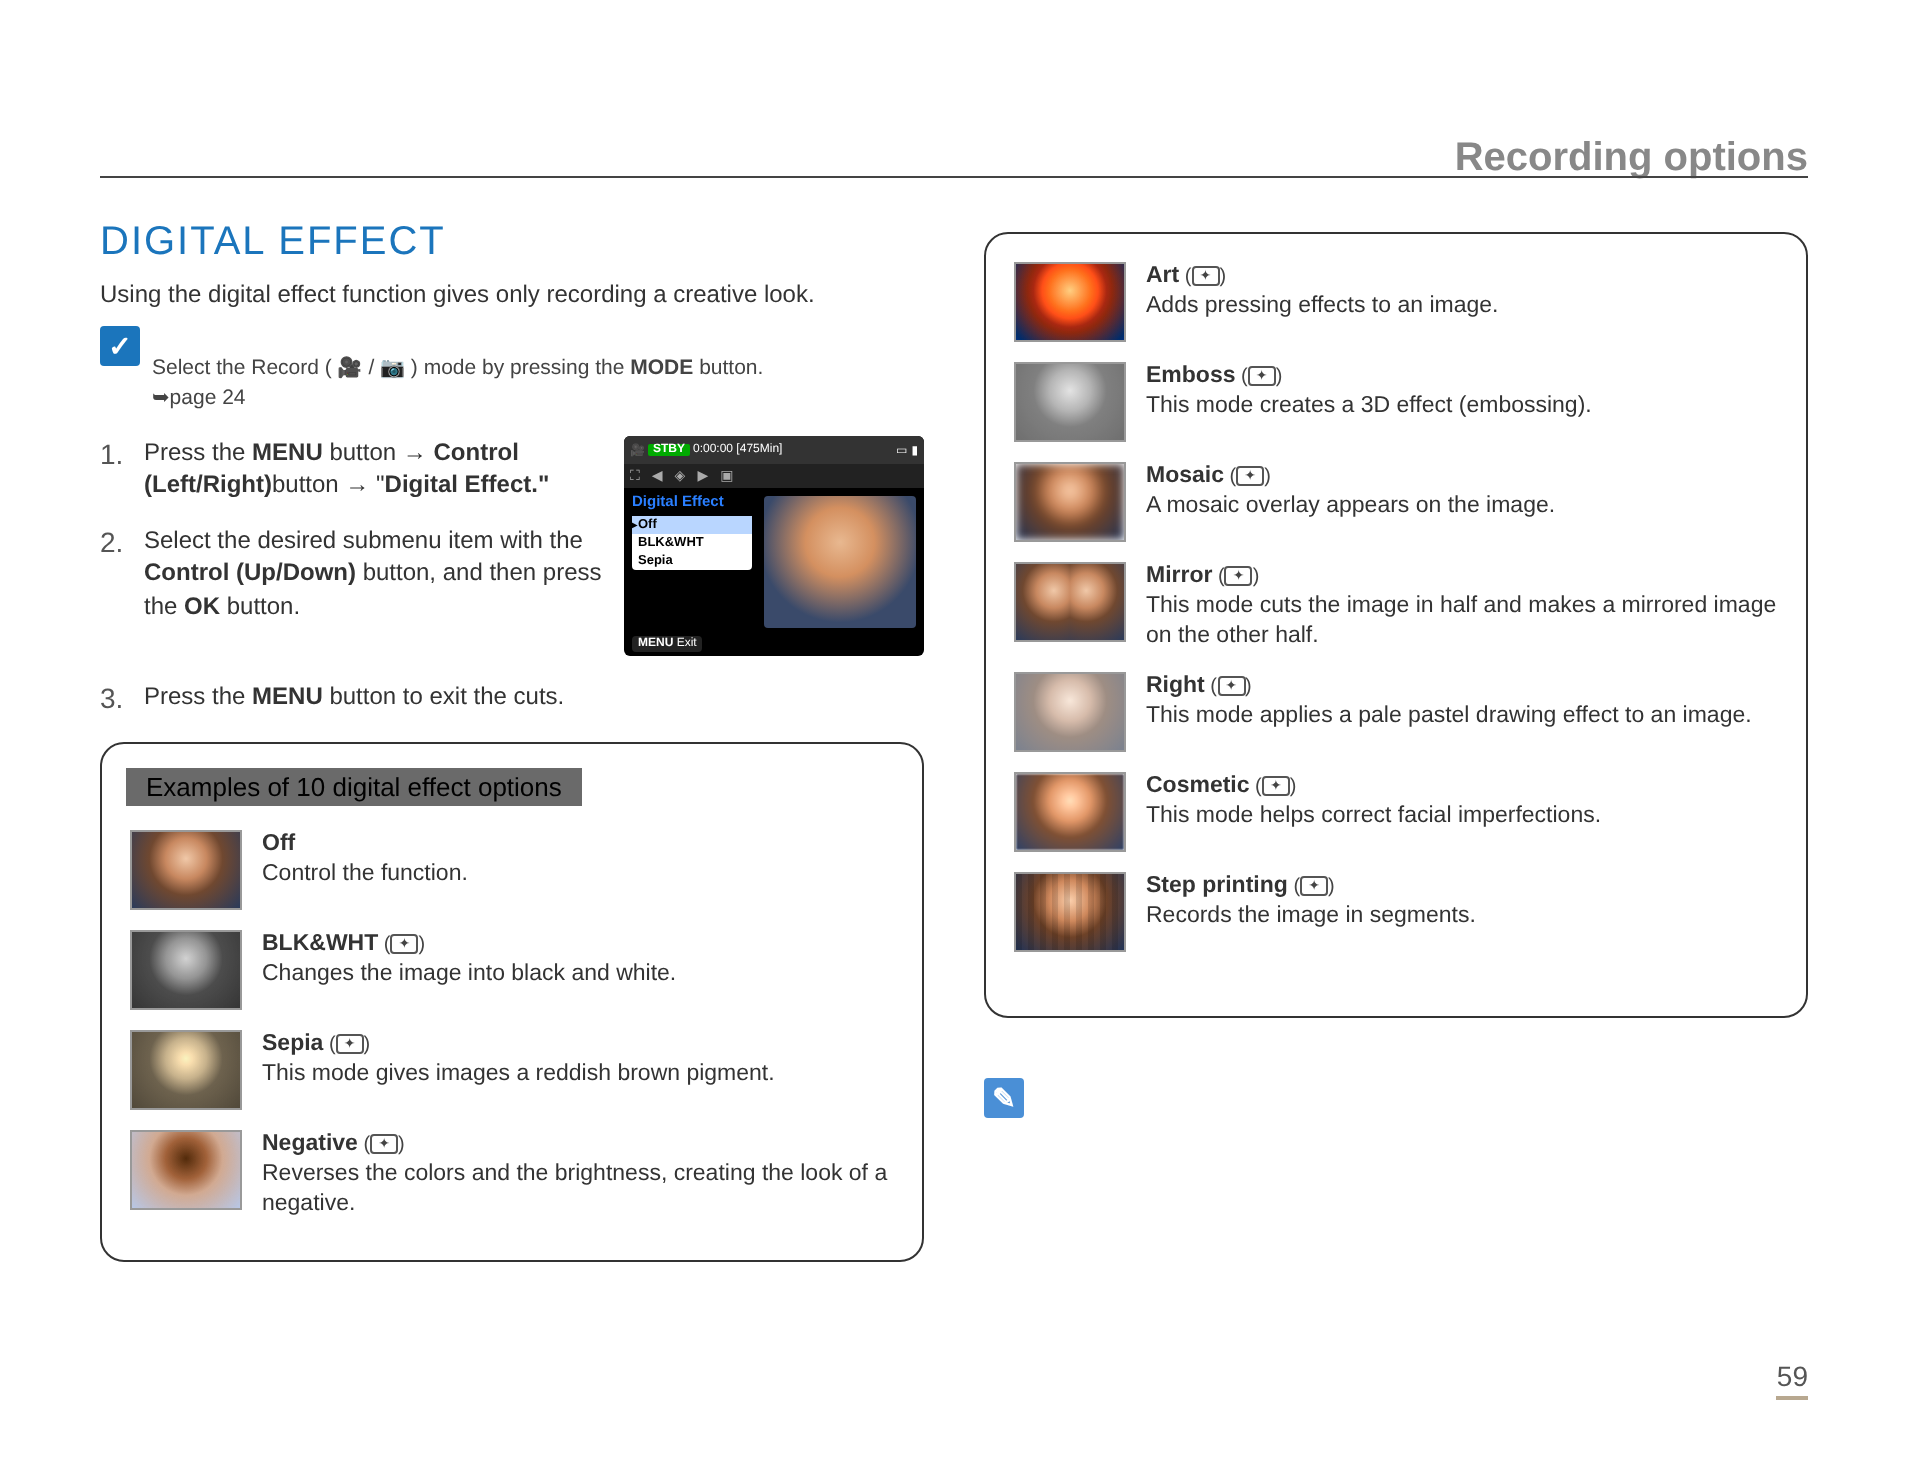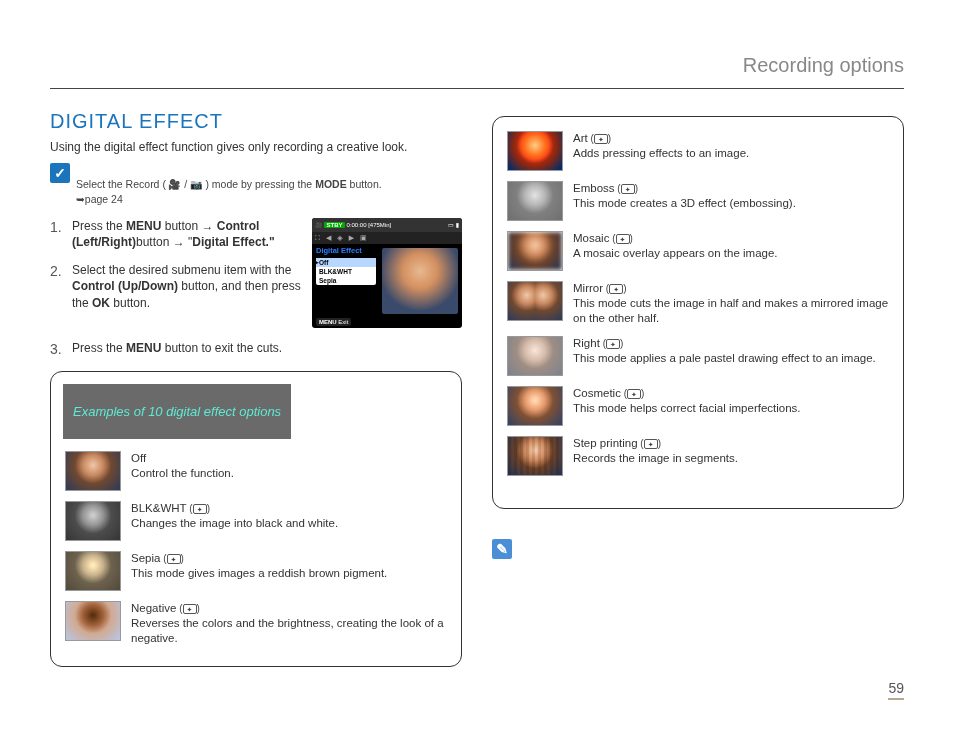--- a/index.html
+++ b/index.html
@@ -13,25 +13,25 @@
     position: relative;
     padding: 0;
   }
   .page {
     padding: 60px 50px 30px 50px;
     position: relative;
     height: 100%;
   }
   .header-title {
     position: absolute;
-    top: 54px;
+    top: 68px;
     right: 50px;
     font-size: 20px;
     color: #888;
-    font-weight: 400;
+    font-weight: 700;
   }
   .hr-top {
     position: absolute;
     top: 88px;
     left: 50px;
     right: 50px;
     border-top: 1px solid #444;
   }
   .columns {
     display: flex;
@@ -87,22 +87,22 @@
     position:absolute; right:4px; top:30px; bottom:14px; width:76px;
     background: radial-gradient(circle at 50% 35%, #e8b890 0%, #d49060 30%, #3a4a6a 70%);
     border-radius:2px;
   }
 
   .examples-box, .right-box {
     border: 1.5px solid #333; border-radius: 12px; padding: 14px 14px 10px 14px;
     margin-top: 6px;
   }
   .examples-header {
-    display: inline-block; background: #6a6a6a; color: #5eead4;
-    padding: 20px 10px; font-size: 13px; margin: -2px 0 12px -2px; font-style: italic;
+    display: inline-block; background: #6a6a6a; color: #000000;
+    padding: 2px 10px; font-size: 13px; margin: -2px 0 12px -2px;
   }
   .effect-row {
     display: flex; align-items: flex-start; gap: 10px; margin-bottom: 10px;
   }
   .thumb {
     width: 56px; height: 40px; flex-shrink: 0; border: 1px solid #999;
     position: relative; overflow:hidden;
   }
   .thumb-inner {
     position:absolute; inset:0;
@@ -115,21 +115,21 @@
   .thumb.emboss .thumb-inner { filter: grayscale(1) contrast(0.6) brightness(1.3); }
   .thumb.mosaic .thumb-inner { filter: blur(2.2px) contrast(1.1); }
   .thumb.mirror { display:flex; }
   .thumb.mirror .half { flex:1; background: radial-gradient(circle at 70% 35%, #f0c8a8 0%, #c88860 28%, #704830 50%, #2a3a5a 100%);}
   .thumb.mirror .half.flip { transform: scaleX(-1);}
   .thumb.pastel .thumb-inner { filter: contrast(0.5) brightness(1.4) saturate(0.6); }
   .thumb.cosm .thumb-inner { filter: blur(0.6px) brightness(1.12) saturate(1.05); }
   .thumb.step .thumb-inner { filter: contrast(1.1);}
   .thumb.step::after { content:""; position:absolute; inset:0; background: repeating-linear-gradient(90deg, rgba(0,0,0,0.12) 0 3px, transparent 3px 6px); }
   .effect-text { flex:1; font-size: 11.5px; line-height: 1.3; }
-  .effect-name { font-weight: normal; }
+  .effect-name { font-weight: bold; }
   .icon-paren { font-size: 10px; color:#444; }
   .mini-icon {
     display:inline-flex; width:14px; height:10px; border:1px solid #555;
     border-radius:2px; align-items:center; justify-content:center;
     font-size:7px; vertical-align: middle; background:#fff;
   }
   .note-row { display:flex; align-items:flex-start; gap:8px; margin-top: 30px; }
   .note-text { font-size: 11px; color:#444; line-height:1.35; }
   .page-num {
     position: absolute; bottom: 30px; right: 50px;

